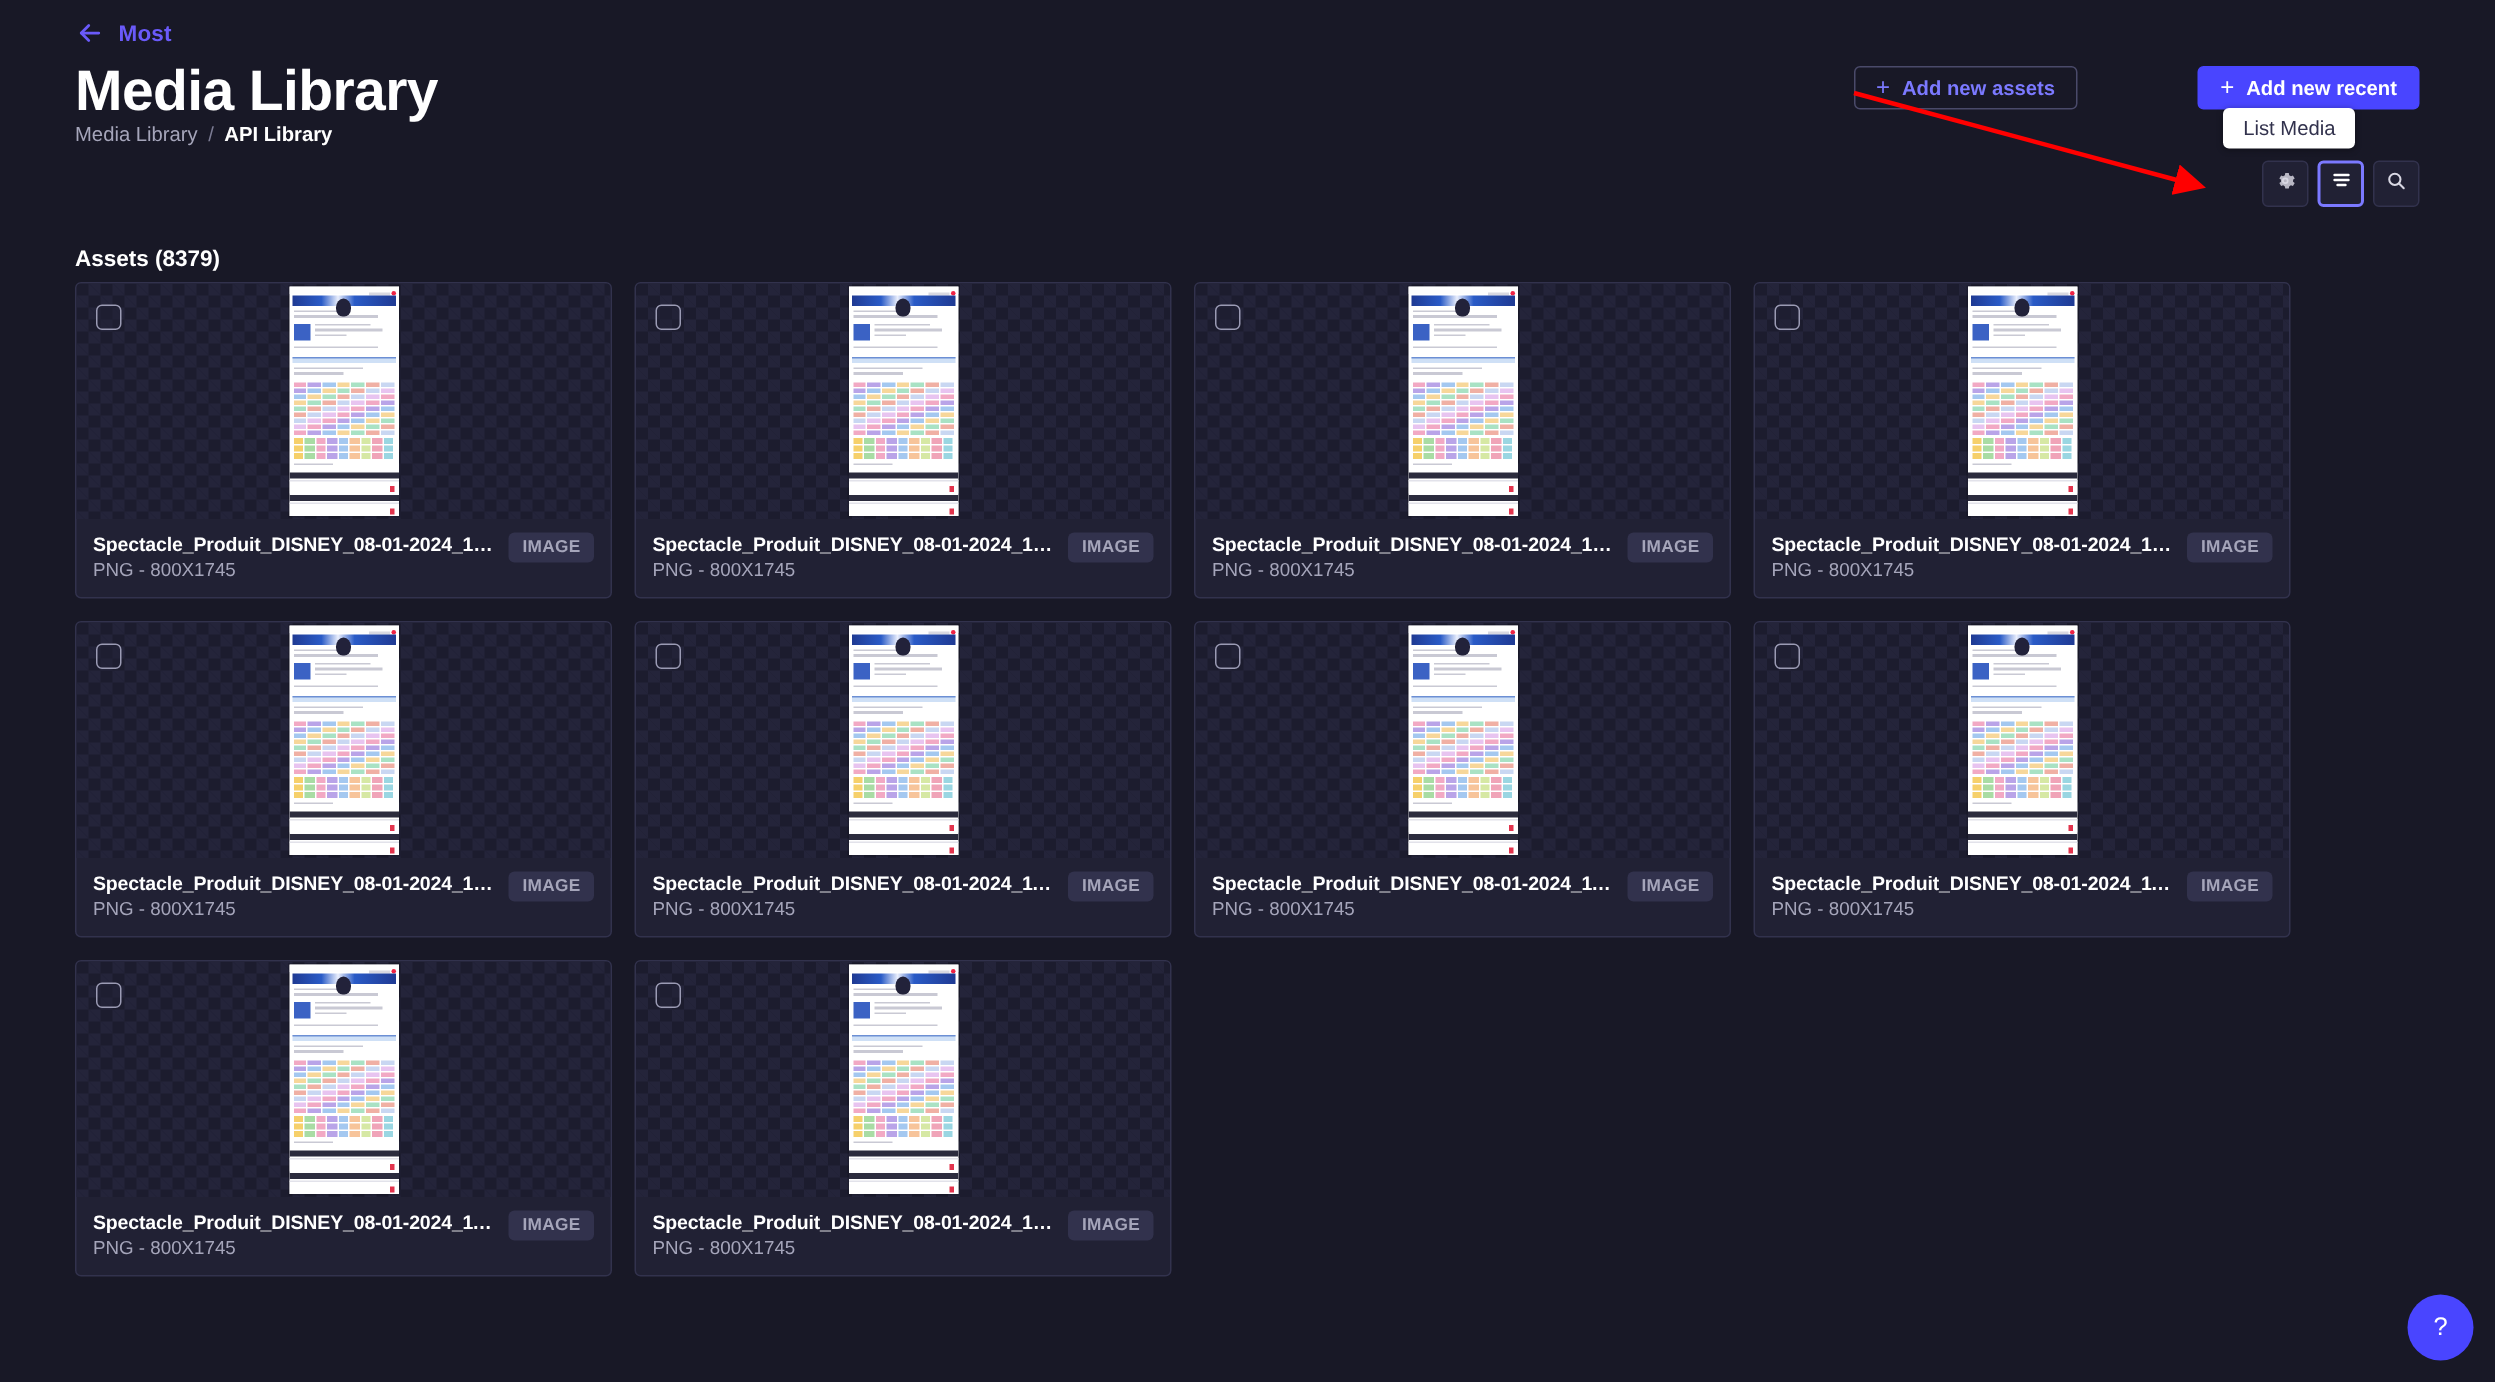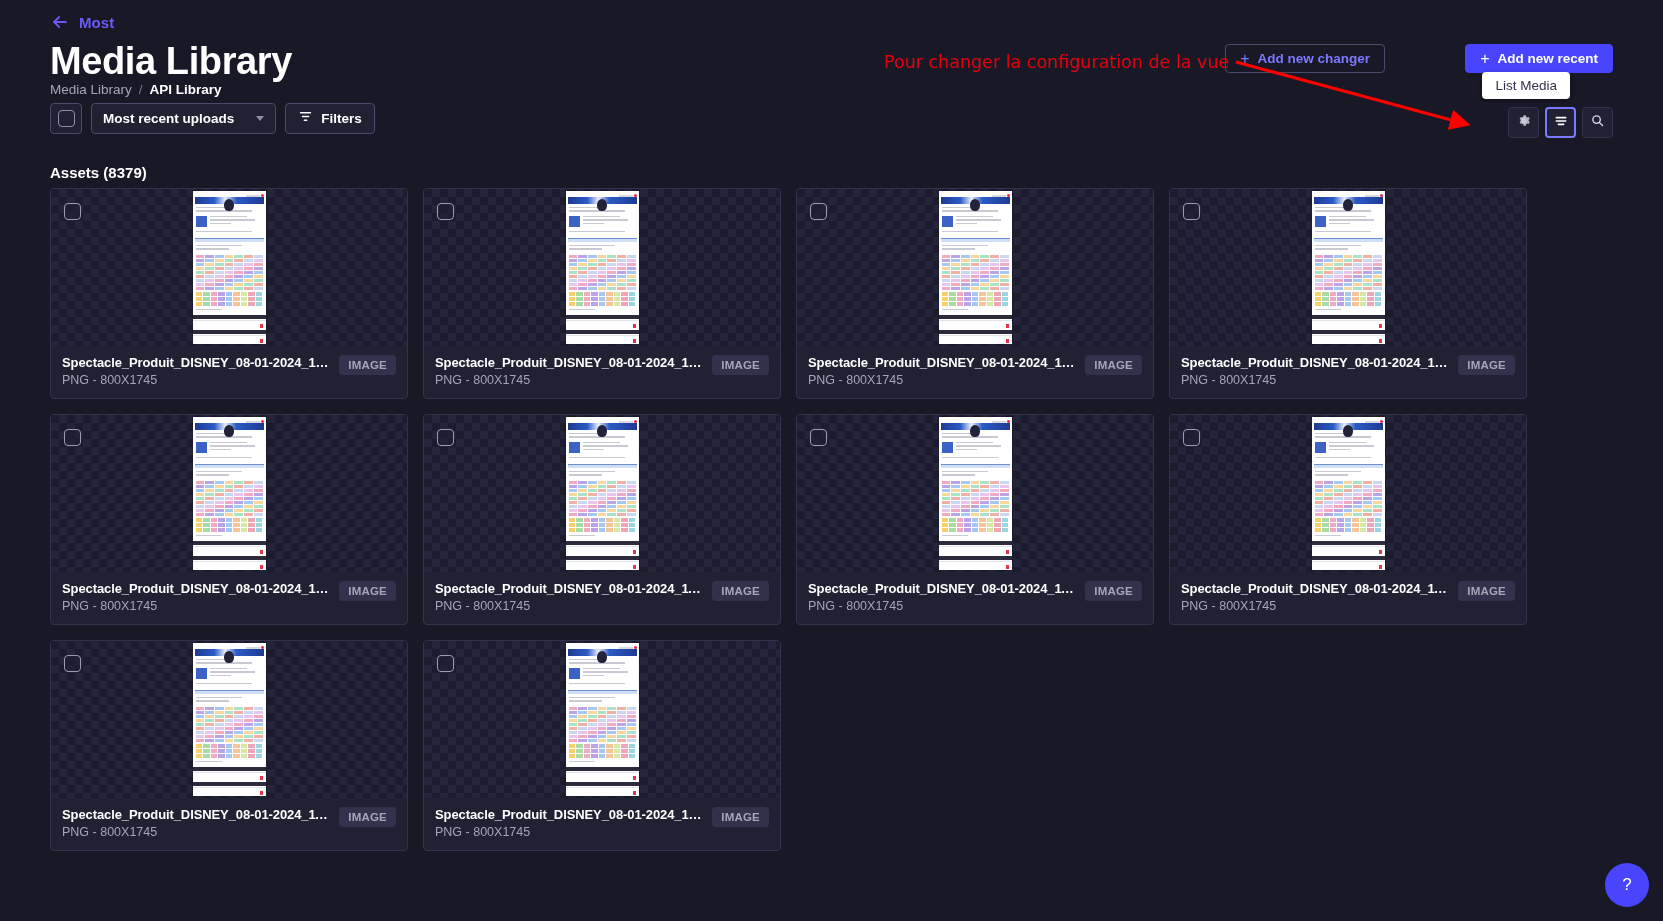--- a/index.html
+++ b/index.html
@@ -171,51 +171,31 @@
   </div>
 
   <div class="page-title">Media Library</div>
 
   <div class="breadcrumb">
     <span class="crumb-muted">Media Library</span>
     <span class="crumb-sep">/</span>
     <span class="crumb-current">API Library</span>
   </div>
 
-  <div class="toolbar">
-    <div class="chk-box">
-      <span class="chk-inner"></span>
-    </div>
-    <div class="select-btn">
-      <span class="txt">Most recent uploads</span>
-      <span class="caret"></span>
-    </div>
-    <div class="filters-btn">
-      <span>
-        <svg viewBox="0 0 24 24" width="15" height="15" fill="none" stroke="#ffffff" stroke-width="2.2" stroke-linecap="round">
-          <path d="M4 6h16"></path>
-            <path d="M7 12h10"></path>
-            <path d="M10 18h4"></path>
-        </svg>
-      </span>
-      <span class="txt">Filters</span>
-    </div>
-  </div>
 
   <div class="add-folder-btn">
     <span class="plus-v">+</span>
-    <span class="txt">Add new changer</span>
+    <span class="txt">Add new assets</span>
   </div>
 
   <div class="add-assets-btn">
     <span class="plus-w">+</span>
     <span class="txt">Add new recent</span>
   </div>
 
-  <div class="annot-text">Pour changer la configuration de la vue</div>
   <svg class="annot-arrow" viewBox="0 0 260 85">
     <defs>
       <marker id="ahead" markerWidth="7" markerHeight="7" refX="5.4" refY="3.5" orient="auto">
         <polygon points="0 0, 7 3.5, 0 7" fill="#ff0000"></polygon>
       </marker>
     </defs>
     <line x1="6" y1="10" x2="236" y2="72" stroke="#ff0000" stroke-width="3" marker-end="url(#ahead)"></line>
   </svg>
 
   <div class="tooltip">List Media</div>

